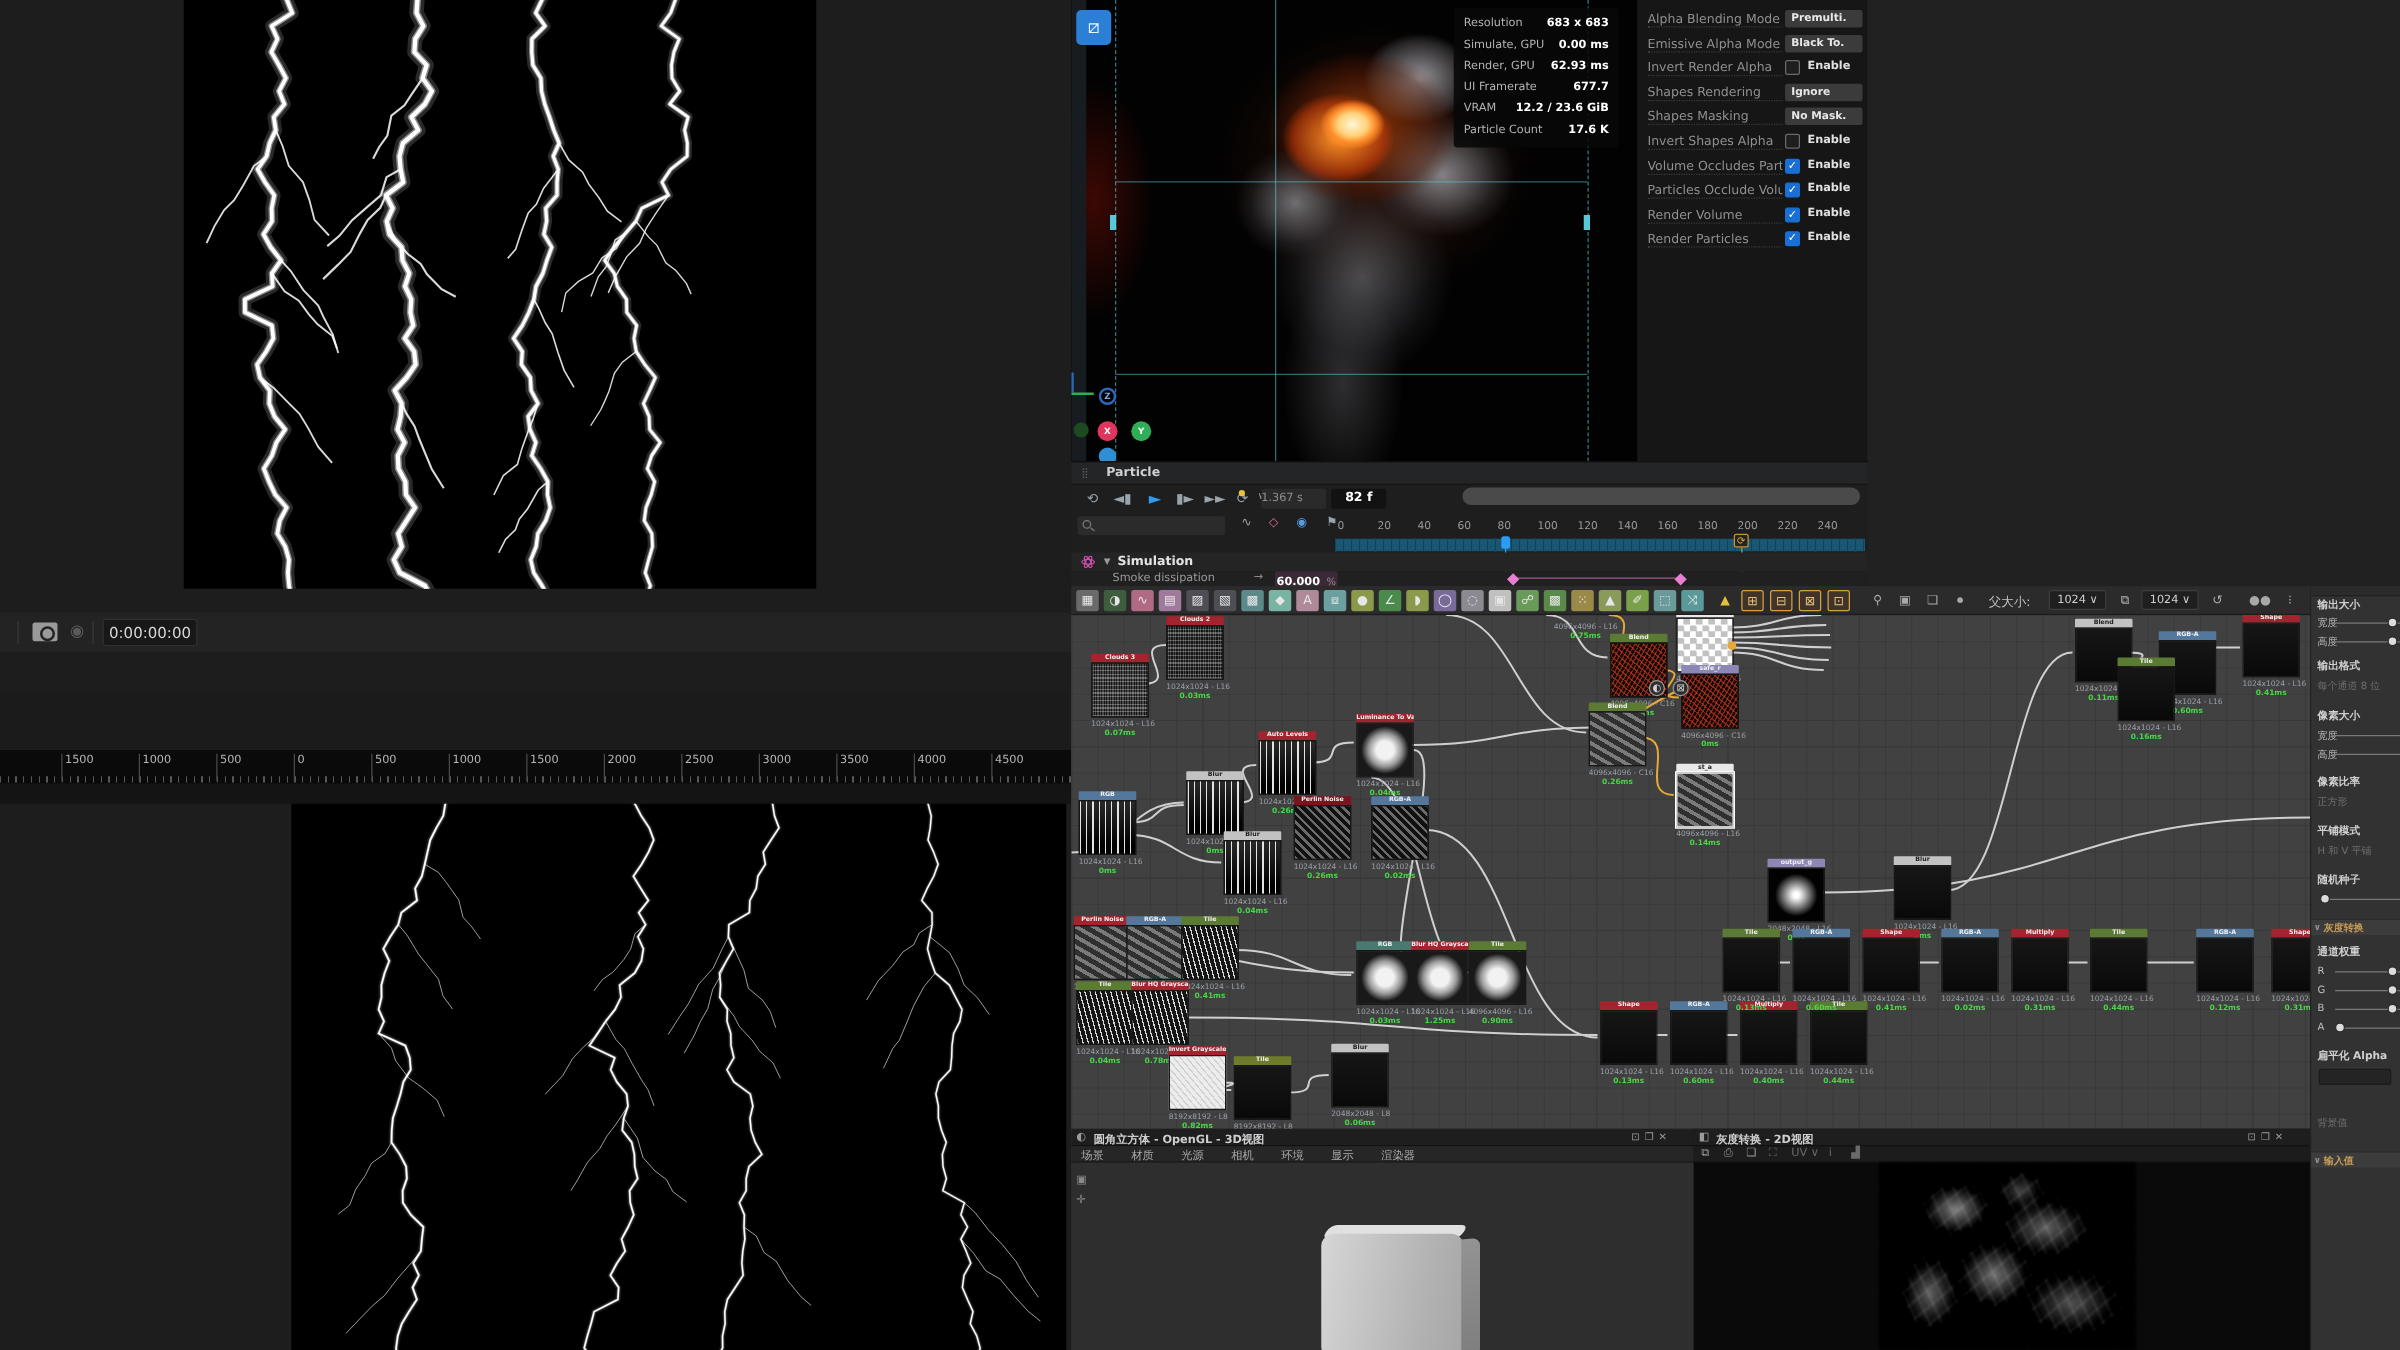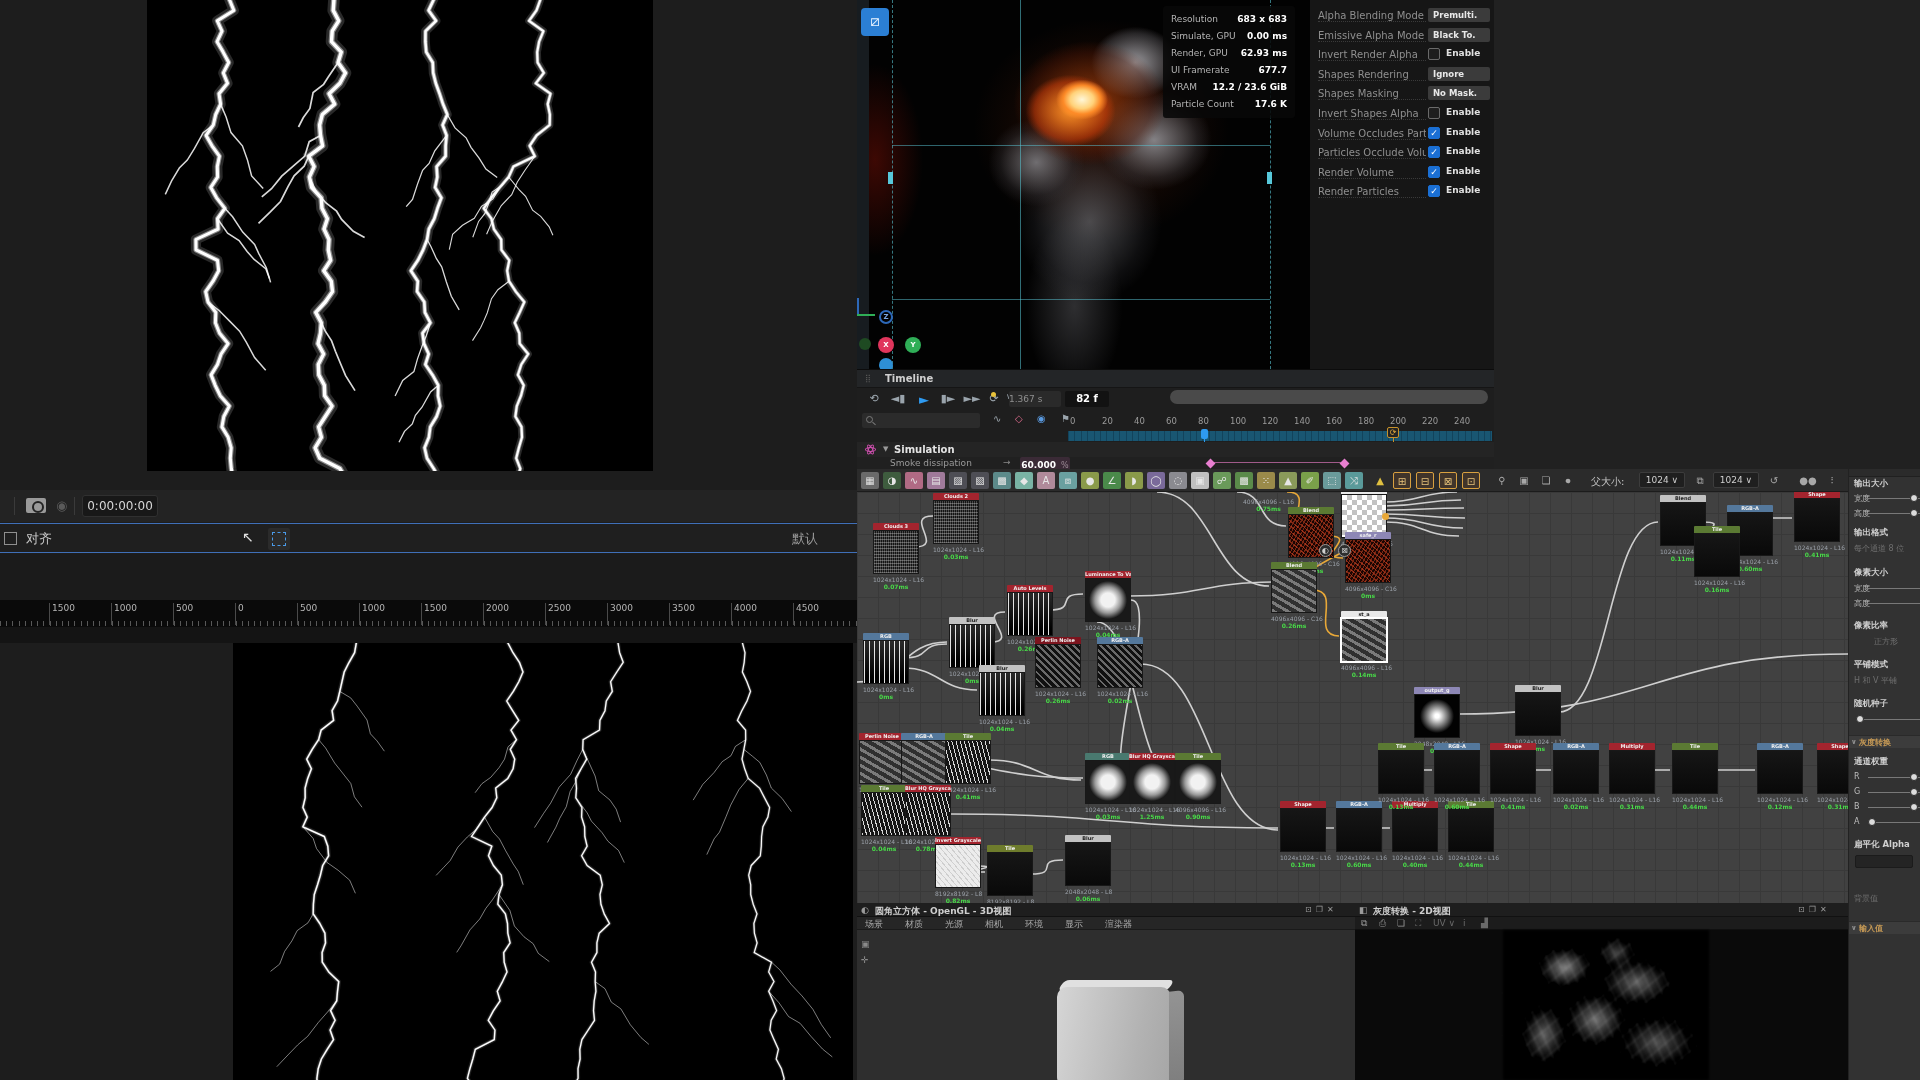--- a/index.html
+++ b/index.html
@@ -216,27 +216,20 @@
           <polyline points="362.0,281.2 350.9,289.7 344.5,298.7 340.2,313.0 336.8,320.9 333.6,327.8 325.5,340.6" fill="none" stroke="#ffffff" stroke-width="1.1" stroke-opacity="0.85"></polyline>
         </svg>
     </div>
     <div id="ae-iconrow" class="abs">
       <div class="ae-sep abs" style="left:14px"></div>
       <div id="cam-icon" class="abs"></div>
       <div id="eye-icon" class="abs">◉</div>
       <div class="ae-sep abs" style="left:74px"></div>
       <div id="timecode-box" class="abs">0:00:00:00</div>
     </div>
-    <div id="ae-toolbar" class="abs">
-      <div id="snap-box" class="abs"></div>
-      <div id="align-label" class="abs">对齐</div>
-      <div id="cursor-icon" class="abs">↖</div>
-      <div id="roi-btn" class="abs"></div>
-      <div id="workspace-label" class="abs">默认</div>
-    </div>
     <div id="ae-gap1" class="abs"></div>
     <div id="ae-ruler" class="abs">
       <div class="minors"></div>
     <div class="rtick" style="left: 49px;"></div>
         <div class="rlab" style="left: 52px;">1500</div>
         <div class="rtick" style="left: 111px;"></div>
         <div class="rlab" style="left: 114px;">1000</div>
         <div class="rtick" style="left: 173px;"></div>
         <div class="rlab" style="left: 176px;">500</div>
         <div class="rtick" style="left: 235px;"></div>
@@ -394,21 +387,21 @@
         <div class="plab">Render Particles</div>
         <div class="pcb on">✓</div>
         <div class="pen">Enable</div>
       </div>
     </div>
   <div id="tr-void" class="abs"></div>
 
   <div id="eg-tl" class="abs">
     <div id="tl-head" class="abs">
       <div id="tl-grip" class="abs">⣿</div>
-      <div id="tl-title" class="abs">Timeline</div>
+      <div id="tl-title" class="abs">Particle</div>
     </div>
     <div class="tbtn abs" style="left:8px">⟲</div>
     <div class="tbtn abs" style="left:32px">◄▮</div>
     <div class="tbtn abs" id="tl-play" style="left:58px">►</div>
     <div class="tbtn abs" style="left:82px">▮►</div>
     <div class="tbtn abs" style="left:106px">►►</div>
     <div class="tbtn abs" style="left:128px">⟳</div>
     <div id="loop-dot" class="abs"></div>
     <div class="tbtn abs" style="left:143px;font-size:8px">∨</div>
     <div id="tl-time1" class="abs">1.367 s</div>
@@ -828,21 +821,21 @@
         <div class="rp-h" style="top: 98px;">像素大小</div>
         <div class="rp-sl" style="top: 114px;">
           <div class="lab">宽度</div>
           <div class="line" style="left: 14px;"></div>
         </div>
         <div class="rp-sl" style="top: 129px;">
           <div class="lab">高度</div>
           <div class="line" style="left: 14px;"></div>
         </div>
         <div class="rp-h" style="top: 151px;">像素比率</div>
-        <div class="rp-dim" style="top: 167px; margin-left: 20px;">正方形</div>
+        <div class="rp-dim" style="top: 167px;">正方形</div>
         <div class="rp-h" style="top: 190px;">平铺模式</div>
         <div class="rp-dim" style="top: 206px;">H 和 V 平铺</div>
         <div class="rp-h" style="top: 229px;">随机种子</div>
         <div class="rp-sl" style="top: 245px;">
           <div class="line" style="left: 2px;"></div>
           <div class="knob" style="left: 2px;"></div>
         </div>
         <div class="rp-sec" style="top: 266px;">灰度转换</div>
         <div class="rp-h" style="top: 287px;">通道权重</div>
         <div class="rp-sl" style="top: 303px;">

